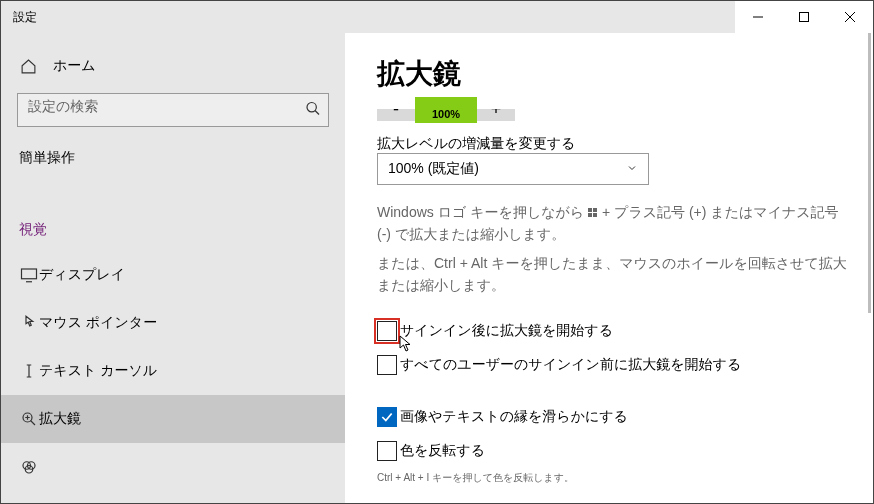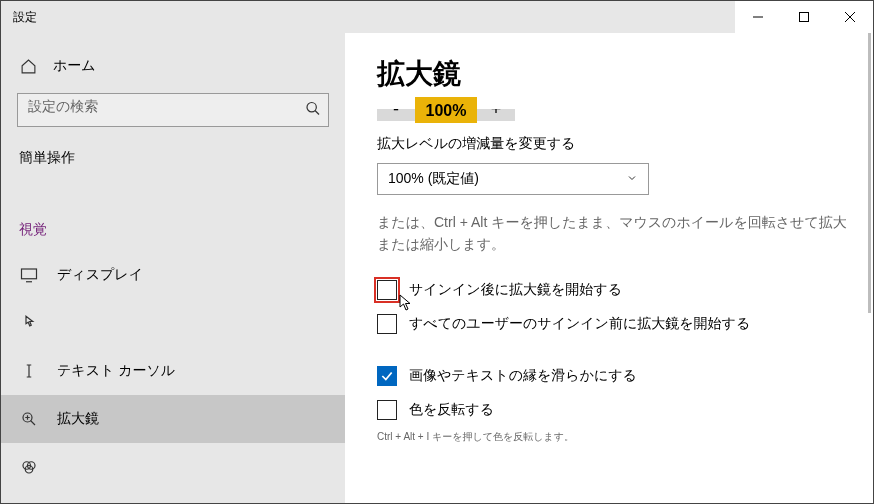--- a/index.html
+++ b/index.html
@@ -94,21 +94,20 @@
   }
   .group-header {
     padding: 0 18px 12px 18px;
     color: #701a75;
     font-size: 14px;
   }
   .nav-item {
     height: 48px;
     display: flex;
     align-items: center;
-    gap: 18px;
     padding: 0 18px;
     font-size: 14px;
     color: #000;
   }
   .nav-item .icon { width: 20px; display:flex; justify-content:center; color:#333; }
   .nav-item.selected {
     background: #c7c7c7;
   }
   .content {
     flex: 1;
@@ -131,39 +130,38 @@
   .zoom-btn {
     width: 38px; height: 26px;
     background: #d9d9d9;
     display:flex; align-items:flex-end; justify-content:center;
     font-size: 18px;
     line-height: 1;
     padding-bottom: 3px;
   }
   .zoom-value {
     width: 62px; height: 26px;
-    background: #eab308;
+    background: #84cc16;
     display:flex; align-items:flex-end; justify-content:center;
     font-weight: 700;
-    font-size: 16px;
+    font-size: 11px;
     padding-bottom: 3px;
     position: relative;
     top: 2px;
   }
   .zoom-mask {
     position: absolute;
     left: 32px; right: 0;
     height: 14px;
     background: #fff;
     top: 62px;
   }
   .sub-heading {
     font-size: 14px;
     color: #000;
-    margin-bottom: 10px;
   }
   .select {
     width: 272px;
     height: 32px;
     border: 1px solid #999;
     display: flex;
     align-items: center;
     justify-content: space-between;
     padding: 0 10px;
     margin-bottom: 16px;
@@ -174,21 +172,21 @@
     color: #666;
     font-size: 14px;
     line-height: 1.6;
     max-width: 500px;
     margin-bottom: 6px;
   }
   .hint-block { margin-bottom: 24px; }
   .check-row {
     display: flex;
     align-items: center;
-    gap: 12px;
+    gap: 3px;
     margin-bottom: 14px;
     font-size: 14px;
   }
   .checkbox {
     width: 20px; height: 20px;
     border: 1.6px solid #222;
     background: #fff;
     display:flex; align-items:center; justify-content:center;
     flex: 0 0 auto;
   }
@@ -295,20 +293,21 @@
         </span>
         <span>ディスプレイ</span>
       </div>
 
       <div class="nav-item">
         <span class="icon">
           <svg width="18" height="18" viewBox="0 0 24 24" fill="none" stroke="#333" stroke-width="1.6">
             <path d="M8 3 V13 L11 11 L13 16 L15 15 L13 10 H17 Z"></path>
           </svg>
         </span>
+        <span>マウス ポインター</span>
       </div>
 
       <div class="nav-item">
         <span class="icon">
           <svg width="18" height="18" viewBox="0 0 24 24" fill="none" stroke="#333" stroke-width="1.6">
             <path d="M9 4 H15 M12 4 V20 M9 20 H15"></path>
           </svg>
         </span>
         <span>テキスト カーソル</span>
       </div>
@@ -352,20 +351,23 @@
       <div class="select">
         <span>100% (既定値)</span>
         <span class="chev">
           <svg width="12" height="12" viewBox="0 0 24 24" fill="none" stroke="#333" stroke-width="2">
             <path d="M6 9 L12 15 L18 9"></path>
           </svg>
         </span>
       </div>
 
       <div class="hint-block">
+        <div class="hint">
+          <span>Windows ロゴ キーを押しながら </span><span class="winkey"><span class="a"></span><span class="b"></span><span class="c"></span><span class="d"></span></span><span> + プラス記号 (+) またはマイナス記号 (-) で拡大または縮小します。</span>
+        </div>
         <div class="hint">または、Ctrl + Alt キーを押したまま、マウスのホイールを回転させて拡大または縮小します。</div>
       </div>
 
       <div class="check-row" style="position:relative">
         <span class="checkbox highlight"></span>
         <span>サインイン後に拡大鏡を開始する</span>
         <span class="cursor" style="left:22px; top:14px;">
           <svg width="14" height="18" viewBox="0 0 14 18">
             <path d="M1 1 L1 13 L4.5 10 L7 16 L9 15 L6.5 9.5 L11 9.5 Z" fill="#fff" stroke="#000" stroke-width="1"></path>
           </svg>

